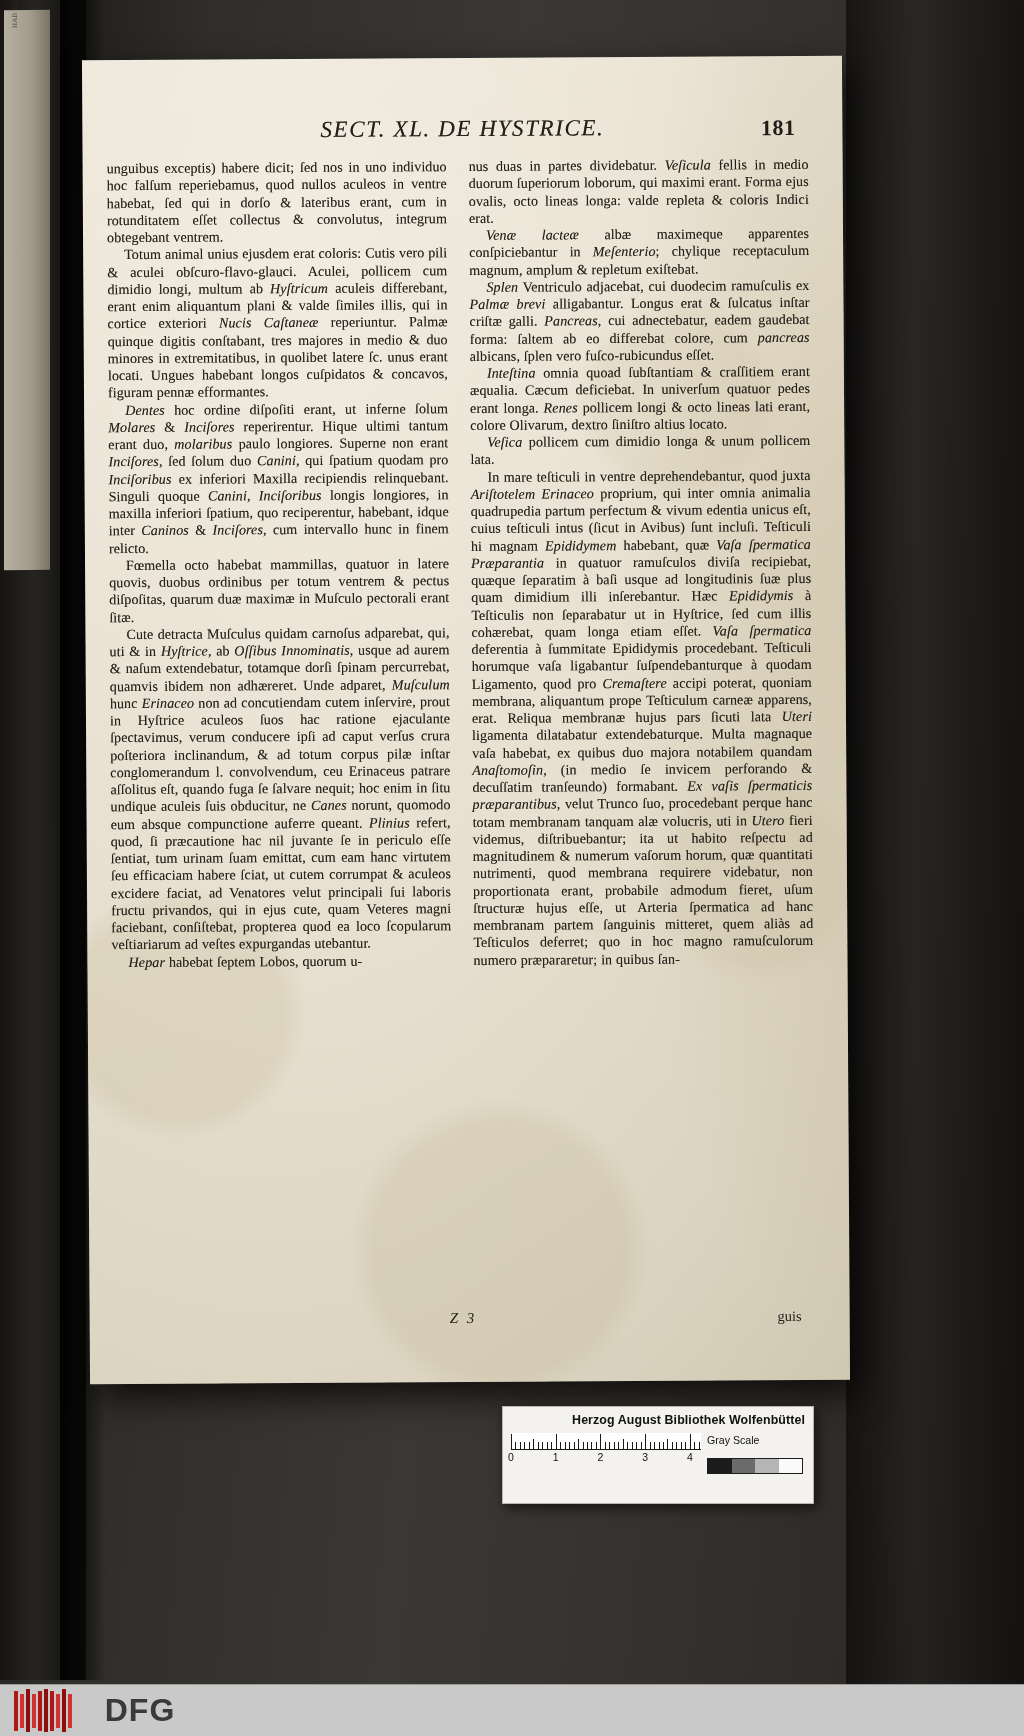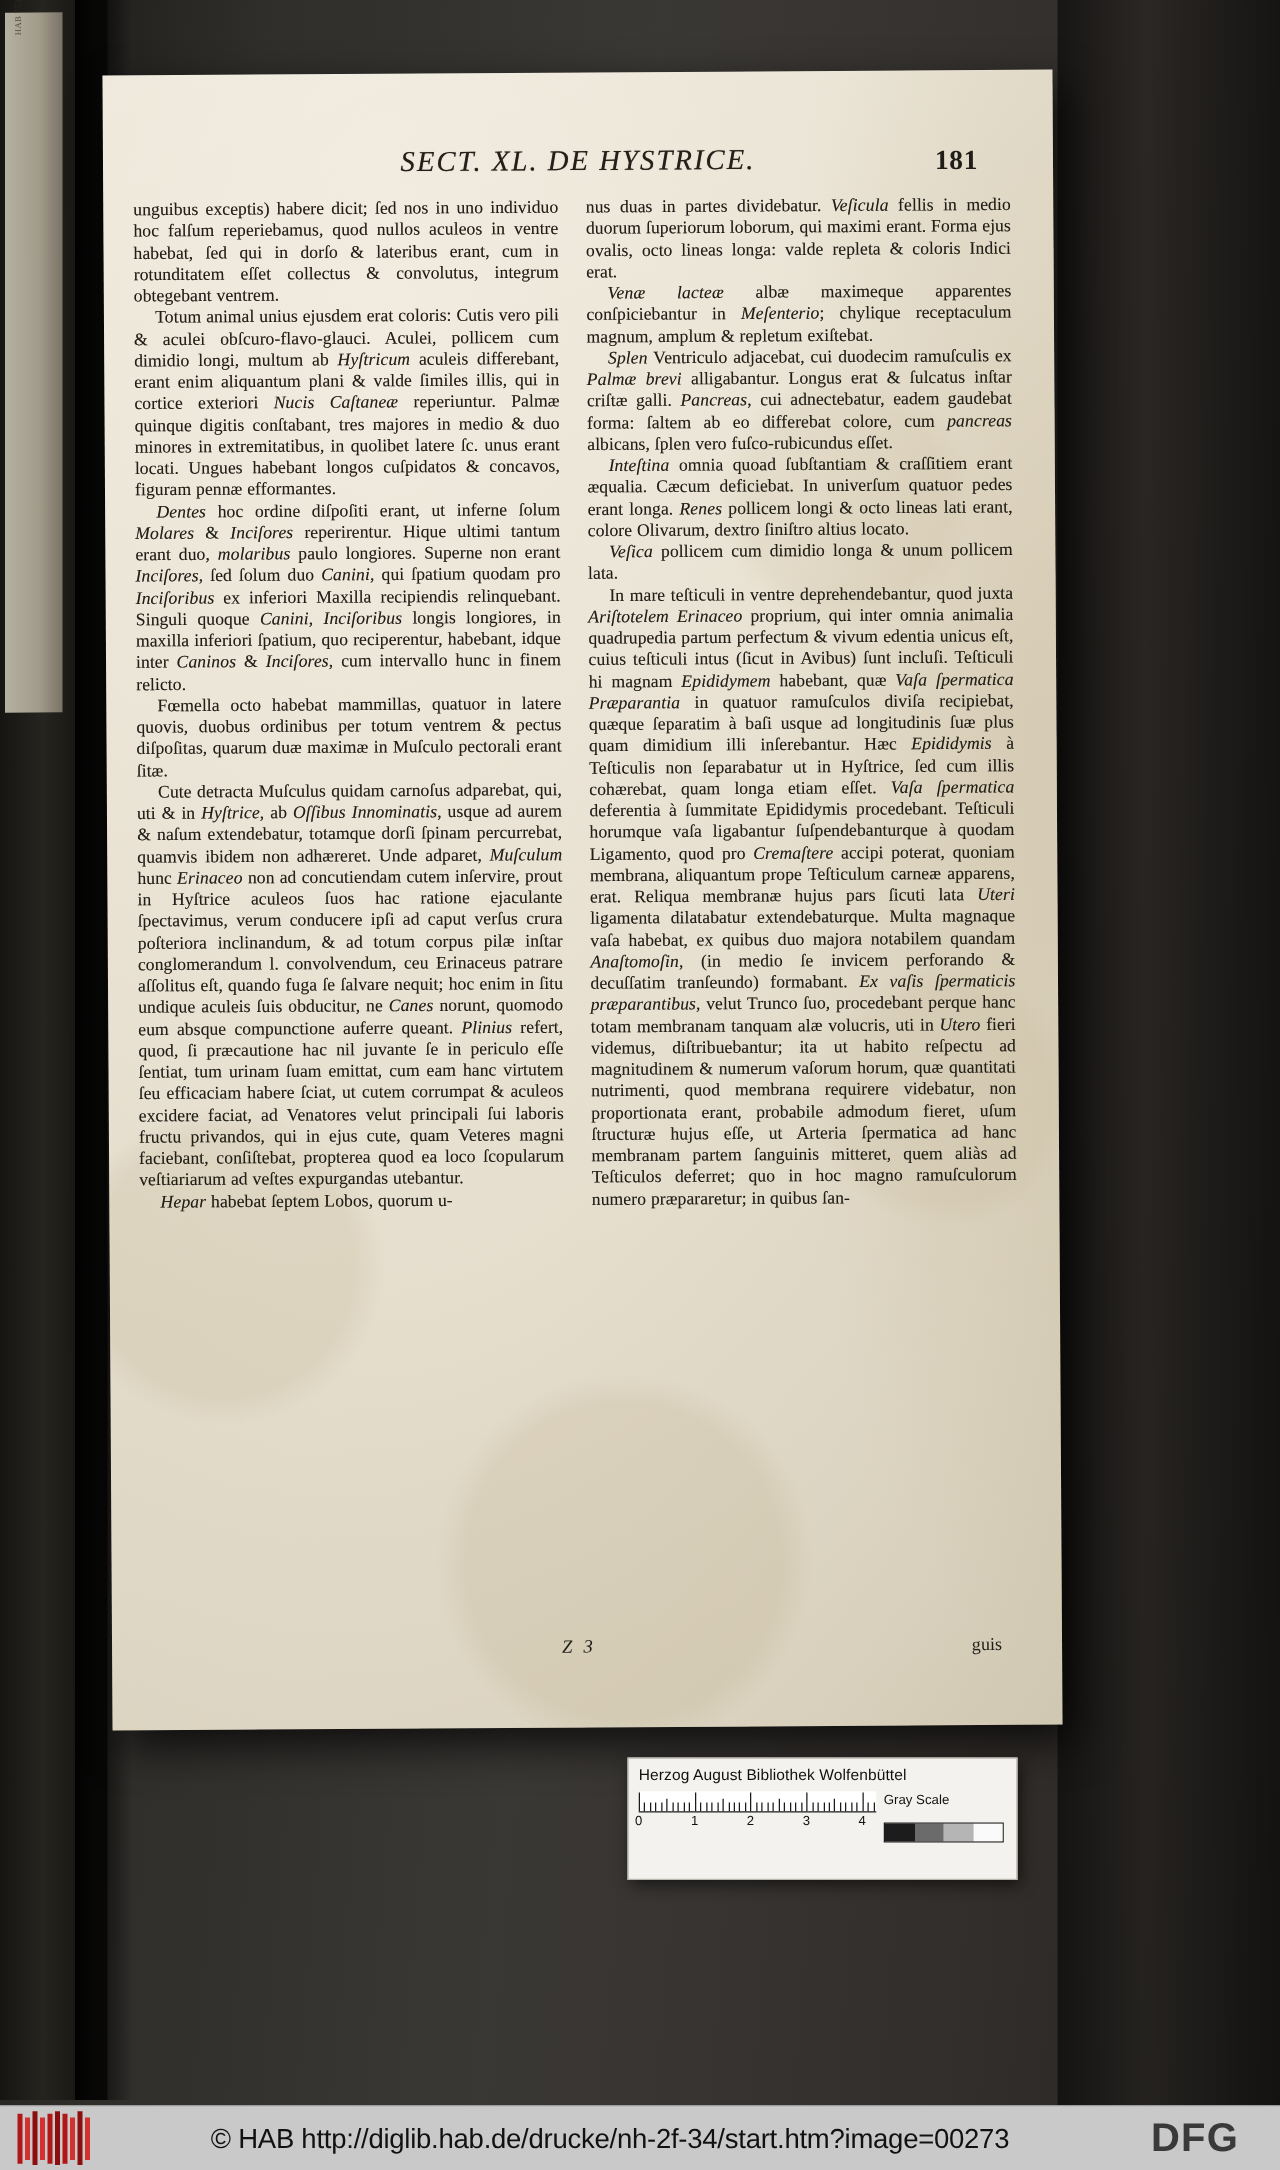--- a/index.html
+++ b/index.html
@@ -109,21 +109,21 @@
     text-align: center;
     font-style: italic;
     font-size: 23px;
     letter-spacing: 1.6px;
     color: #23201a;
     font-family: "Liberation Serif", serif;
     text-shadow: 0 0 .6px rgba(40,34,24,.55);
   }
   .rh-folio {
     position: absolute;
-    right: 60px;
+    right: 47px;
     top: 1px;
     font-size: 22px;
     font-weight: 700;
     letter-spacing: .5px;
     color: #201d18;
   }
 
   
   .columns {
     position: absolute;
@@ -181,23 +181,23 @@
     top: 1406px;
     width: 312px;
     height: 98px;
     background: #f3f2ef;
     border: 1px solid #b9b6ad;
     box-shadow: 3px 4px 12px rgba(0,0,0,.6);
     padding: 6px 8px 4px;
     font-family: "Liberation Sans", sans-serif;
   }
   .cal-title {
-    text-align: left;
+    text-align: right;
     font-size: 12.4px;
-    font-weight: 400;
+    font-weight: 700;
     color: #111;
     letter-spacing: .1px;
     margin-bottom: 6px;
     white-space: nowrap;
   }
   .cal-body { display: flex; align-items: flex-start; gap: 6px; }
   .cal-ruler { width: 190px; }
   .ruler-ticks {
     position: relative;
     height: 17px;
@@ -417,17 +417,16 @@
         <b></b>
         <b></b>
         <b></b>
         <b></b>
         <b></b>
         <b></b>
         <b></b>
         <b></b>
         <b></b>
     </div>
-    <div class="footer-url">© HAB http://diglib.hab.de/drucke/nh-2f-34/start.htm?image=00273</div>
     <div class="dfg-logo">DFG</div>
   </div>
 
 </div>
 
 </body></html>

